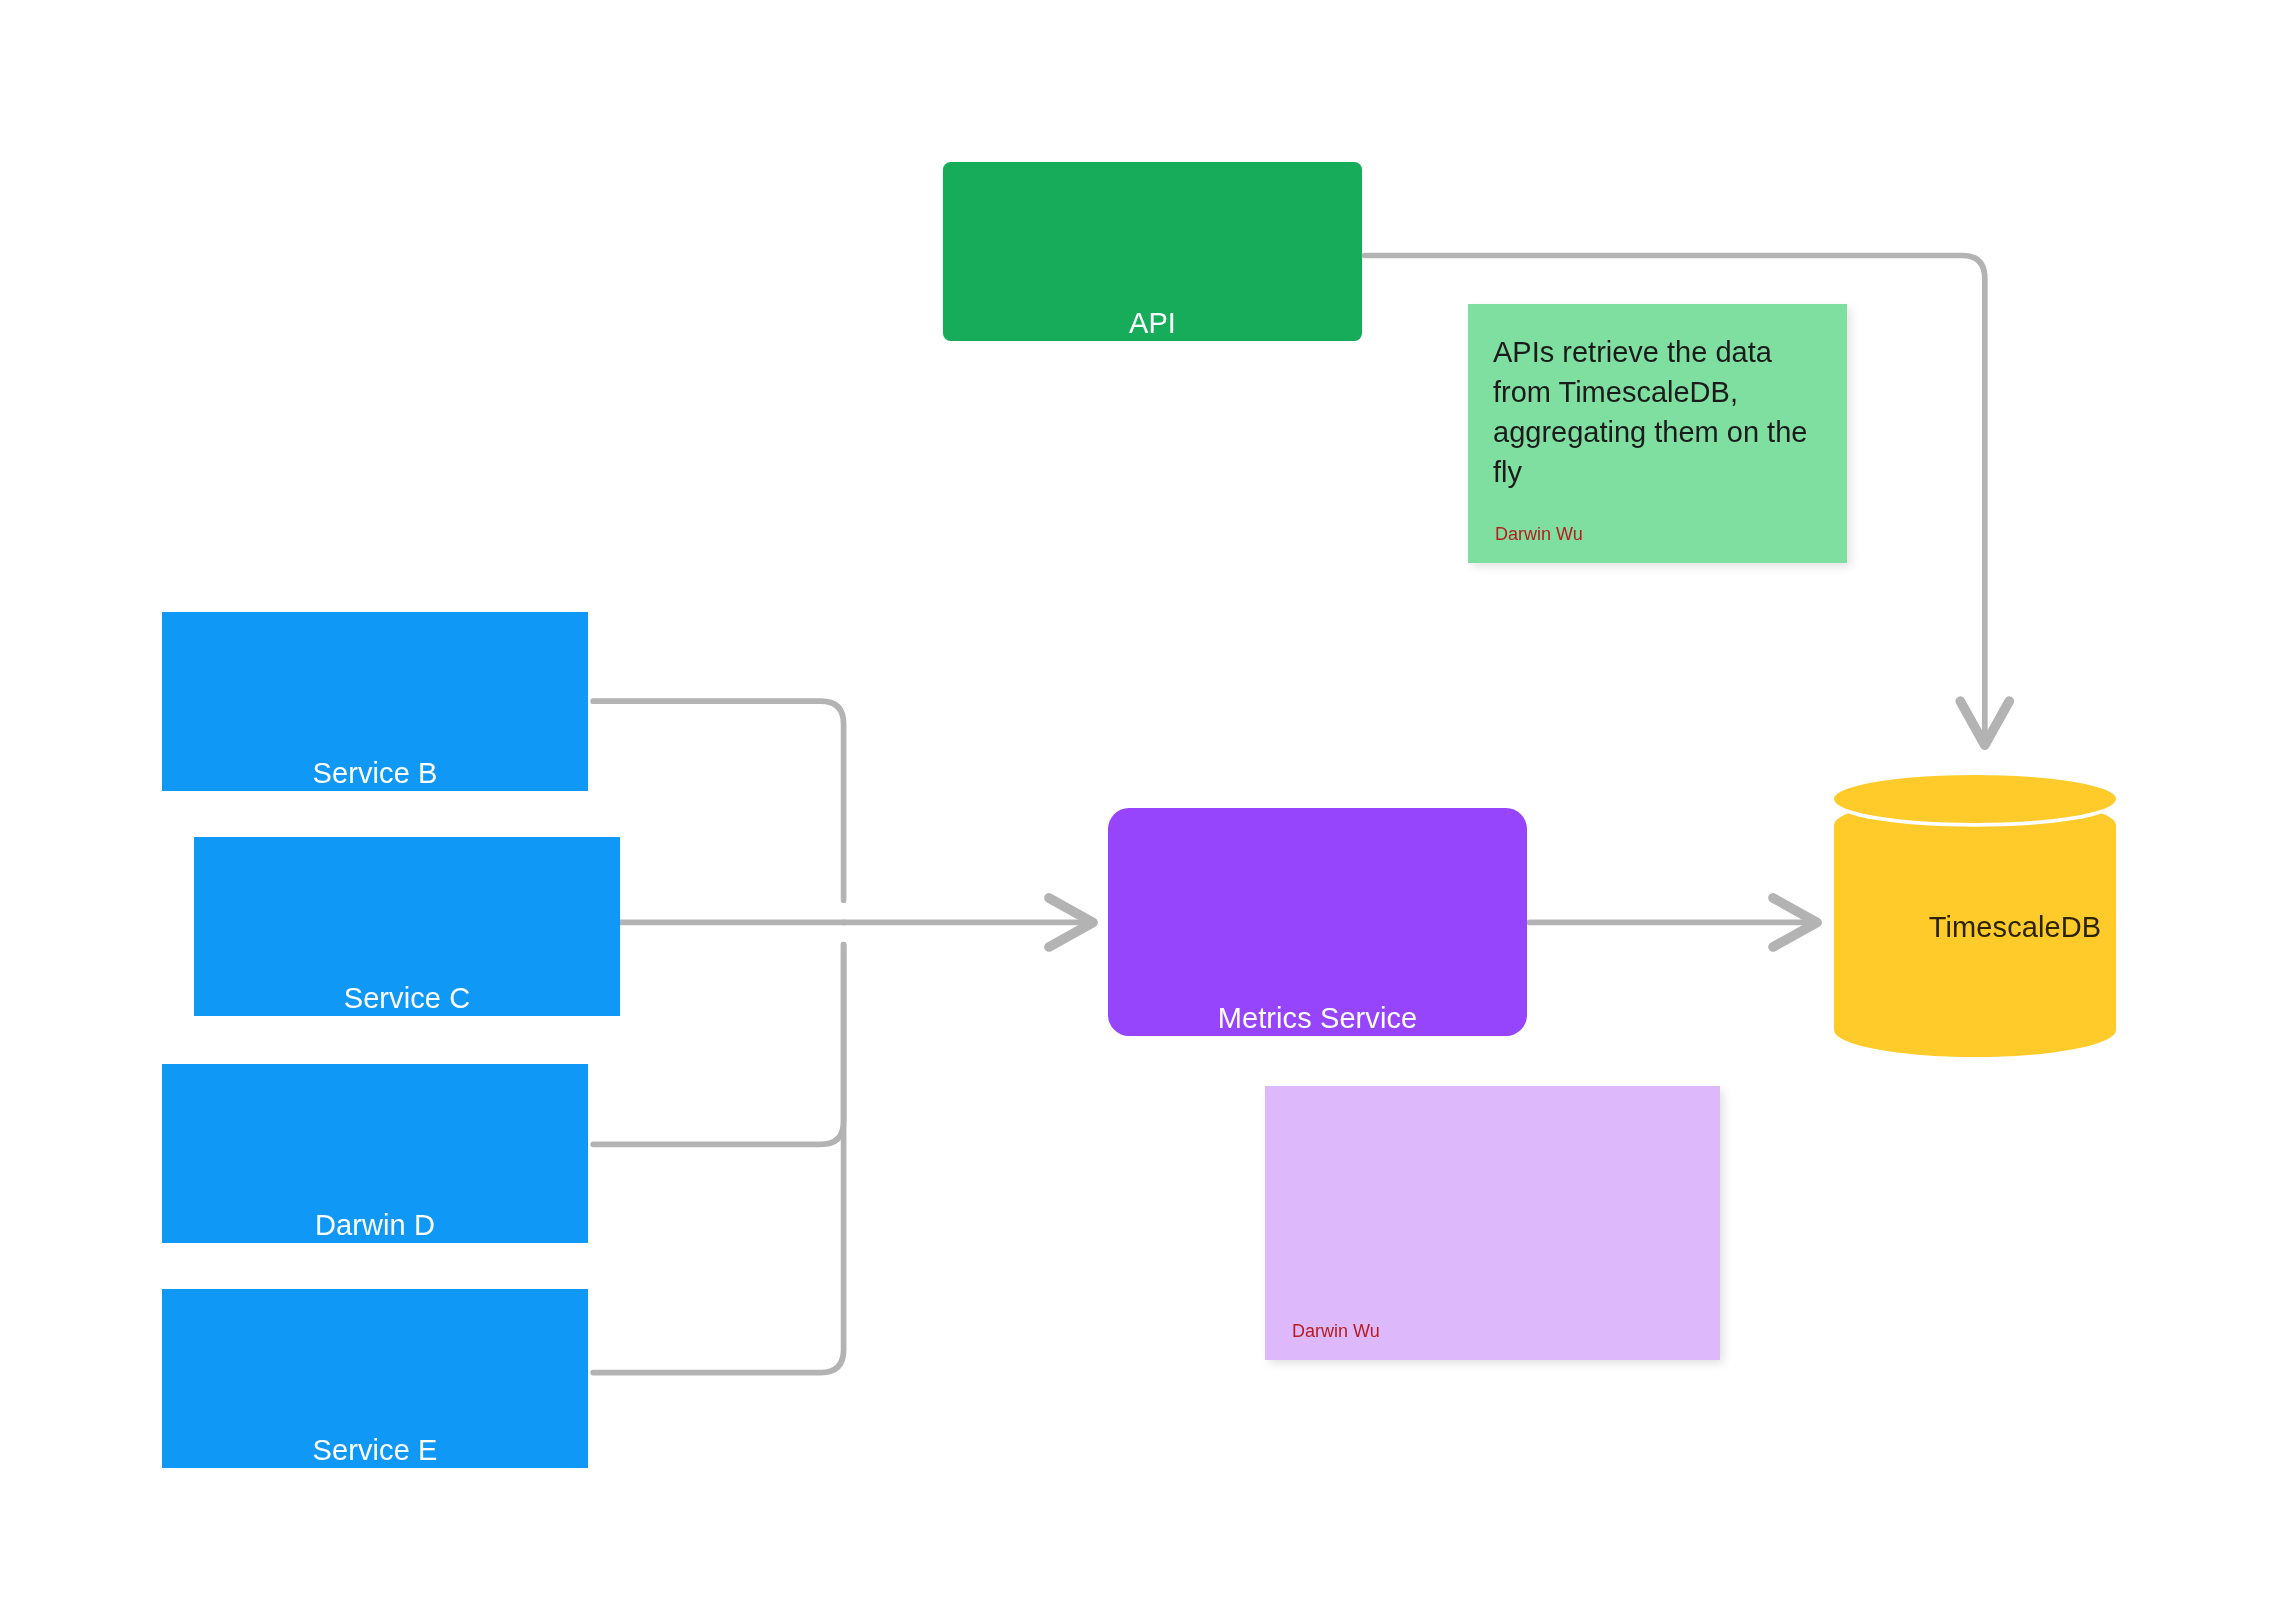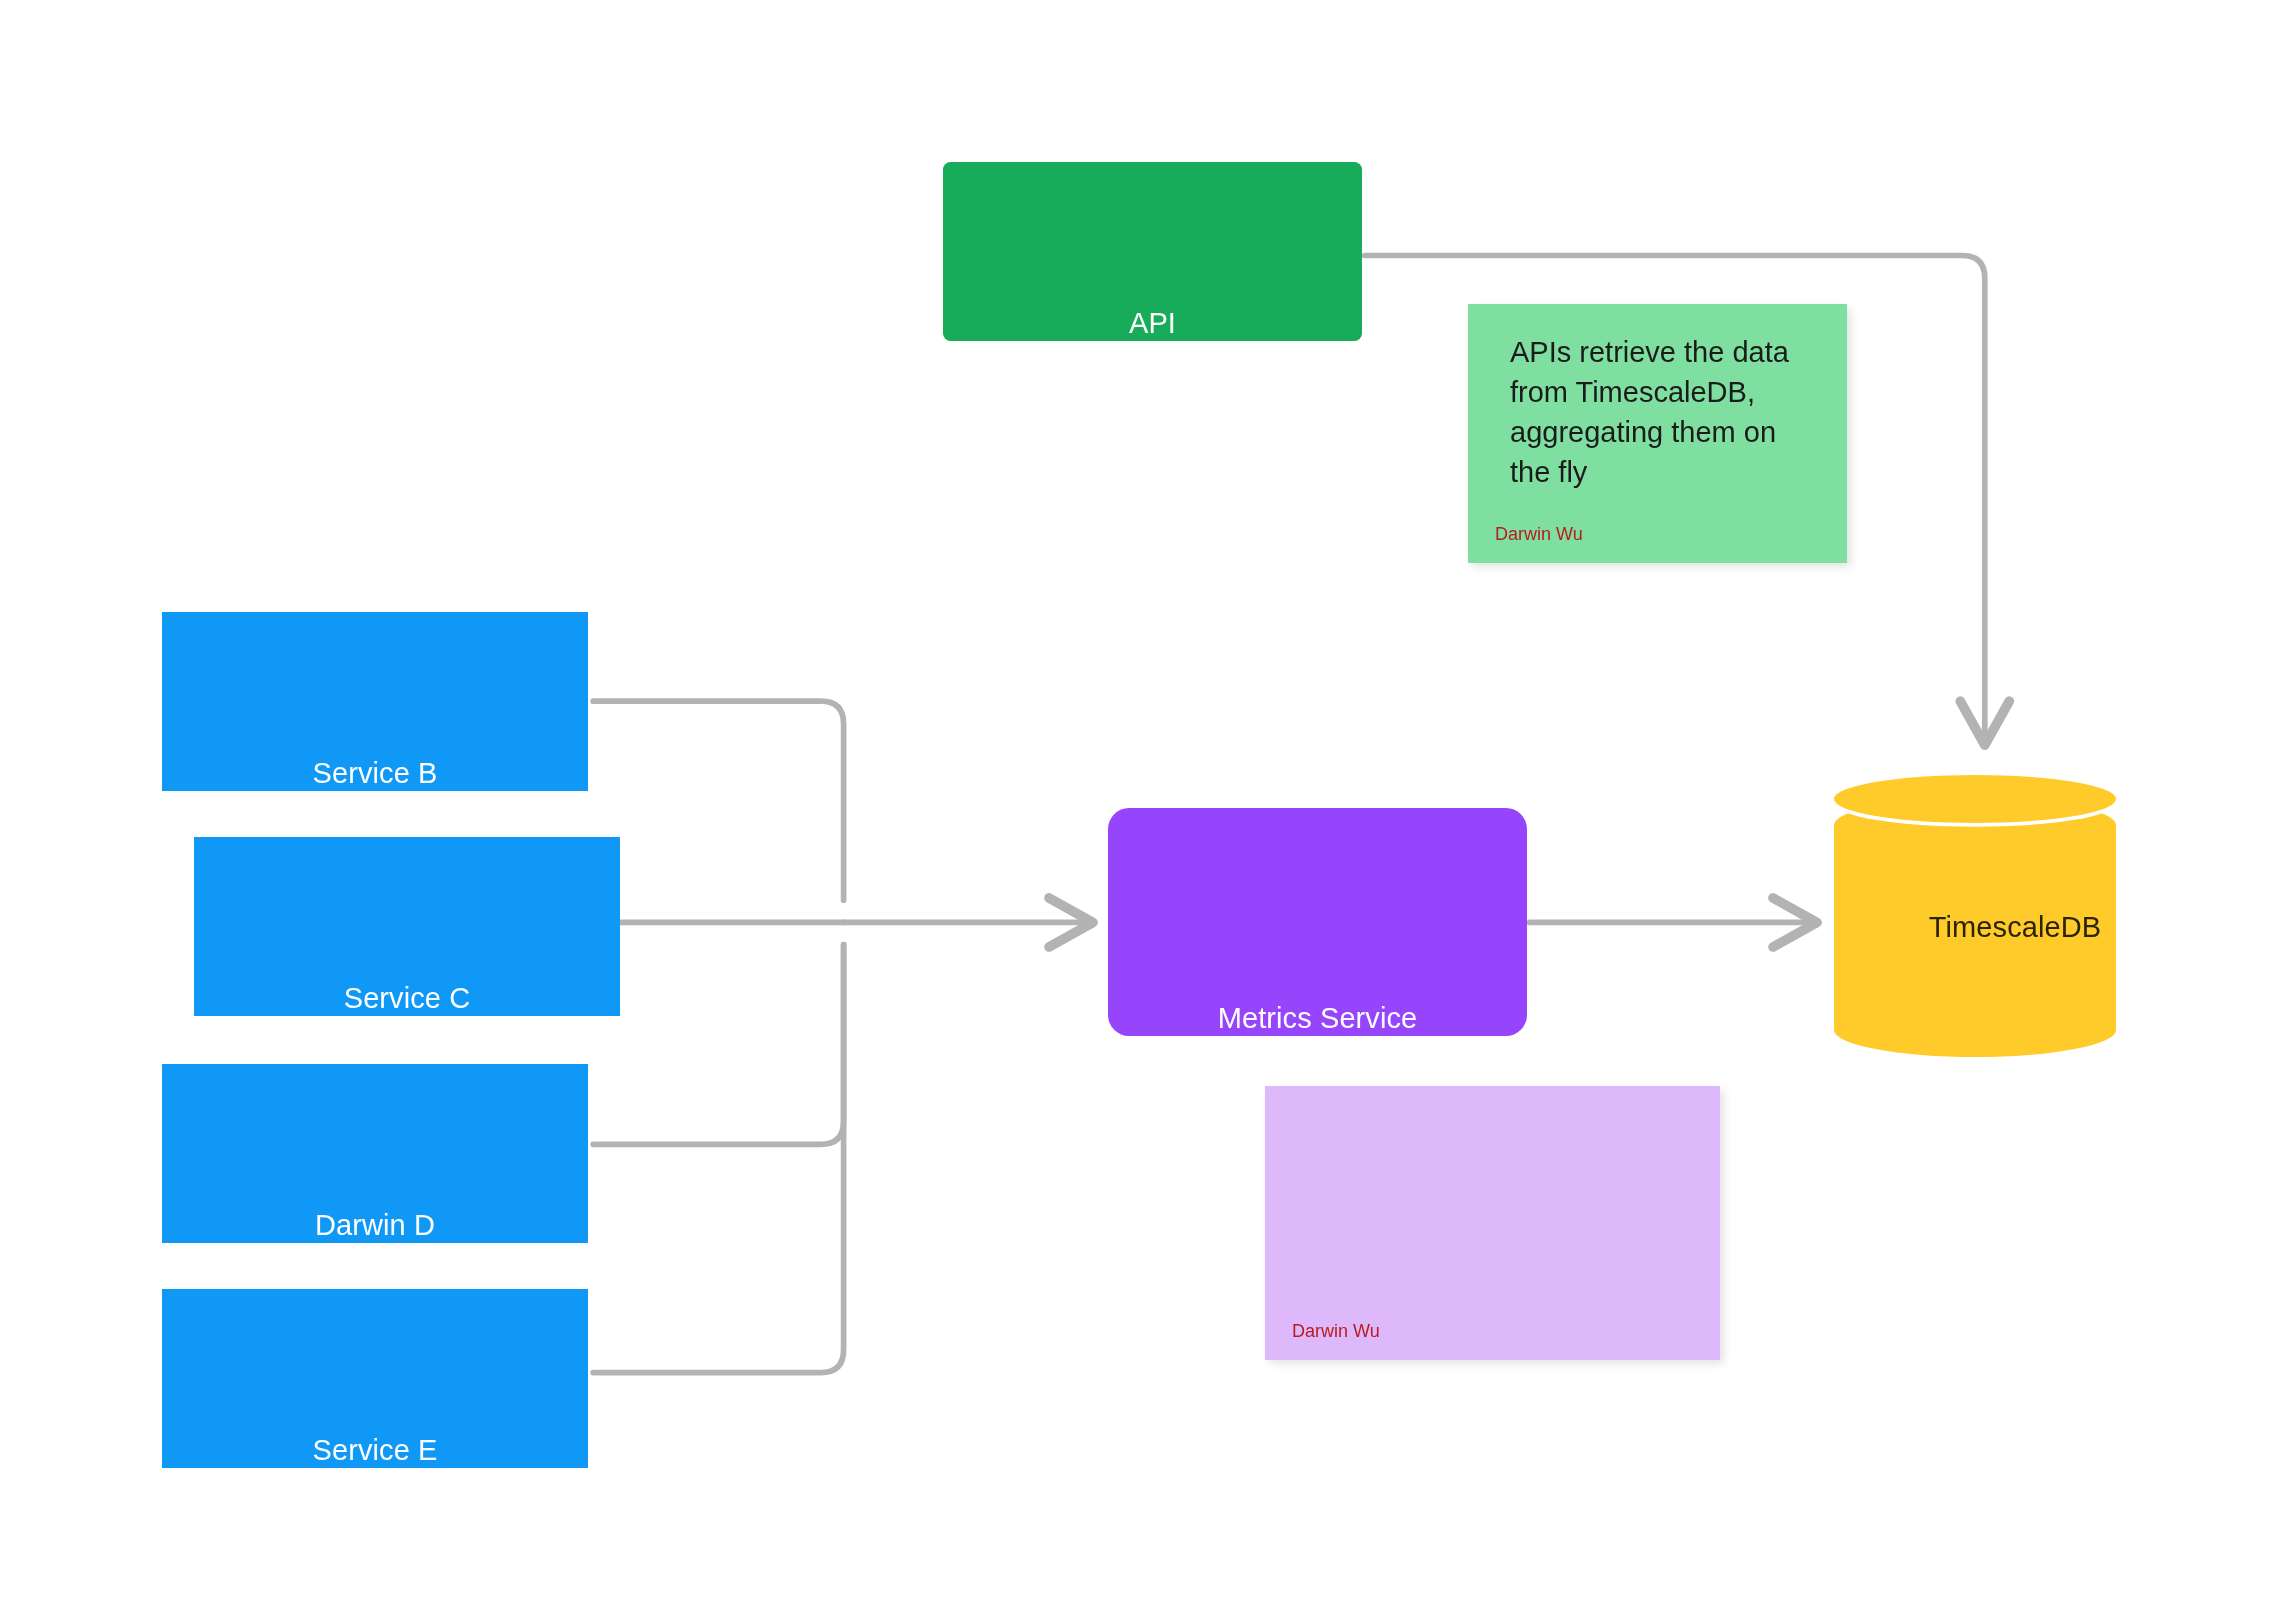--- a/index.html
+++ b/index.html
@@ -109,21 +109,21 @@
     justify-content: center;
     color: #2B2400;
     font-size: 29px;
     margin-left: 40px;
   }
 
   
   .sticky {
     position: absolute;
     box-sizing: border-box;
-    padding: 28px 27px 0 42px;
+    padding: 28px 27px 0 25px;
     box-shadow: 3.8px 3.8px 9px rgba(0,0,0,0.12);
   }
   .sticky-text {
     font-size: 29px;
     line-height: 1.38;
     color: #1B1B1B;
     white-space: pre-line;
   }
   .sticky-author {
     position: absolute;

